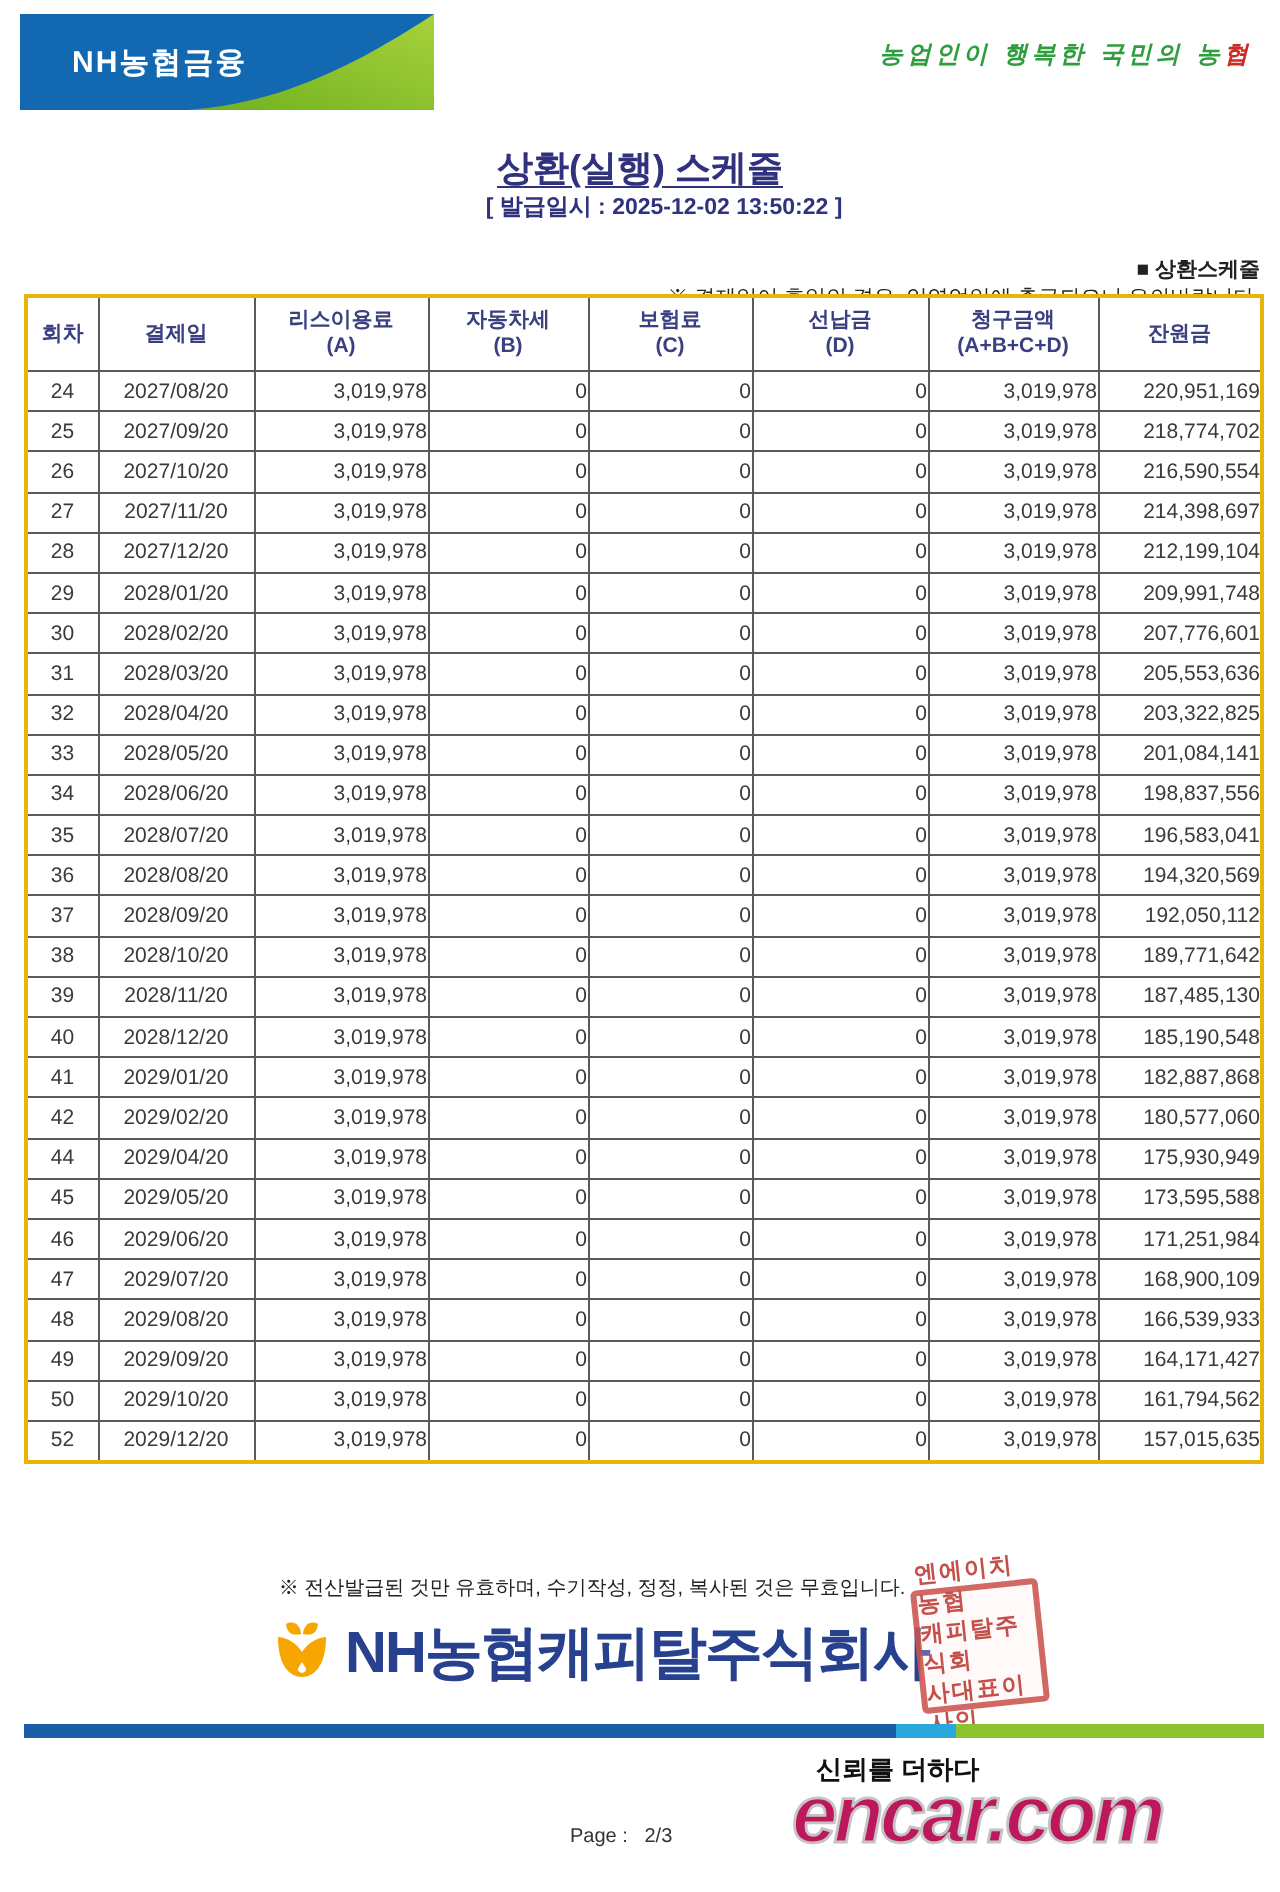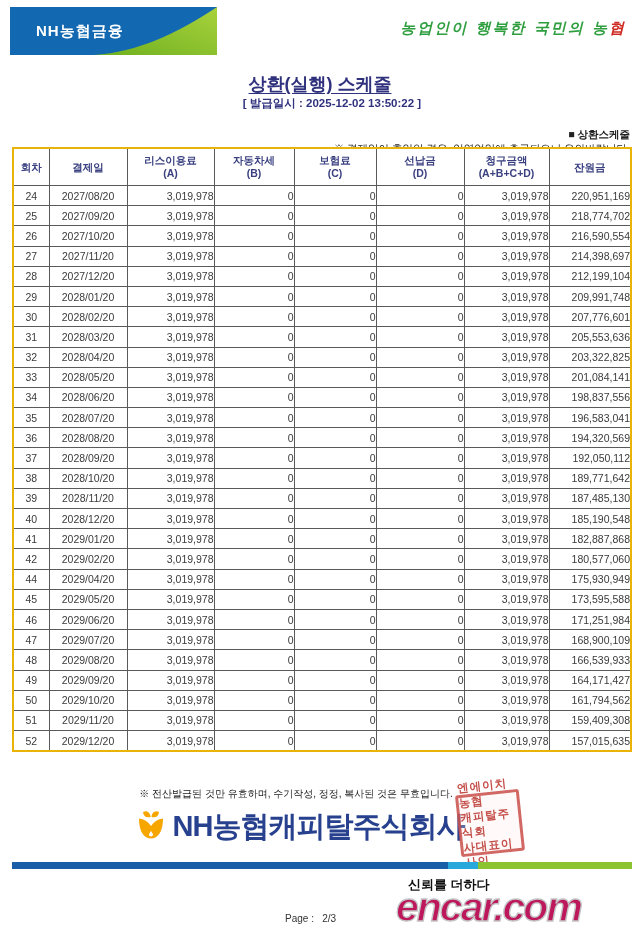--- a/index.html
+++ b/index.html
@@ -9,21 +9,21 @@
   }
   
   .banner{position:absolute;left:10px;top:7px;width:207px;height:48px;}
   .banner svg{display:block;}
   .banner .logo-text{
     position:absolute;left:26px;top:15px;color:#fff;font-weight:bold;
     font-size:15px;letter-spacing:1px;
   }
   .slogan{
     position:absolute;right:14px;top:19px;font-family:"DejaVu Serif", serif;
-    font-style:italic;font-weight:bold;font-size:15px;color:#2f9e3f;letter-spacing:2px;
+    font-style:italic;font-weight:bold;font-size:12px;color:#2f9e3f;letter-spacing:2px;
   }
   .slogan .red{color:#cf2b25;}
   
   .doc-title{
     position:absolute;left:0;top:72px;width:100%;text-align:center;
     font-size:18px;font-weight:bold;color:#30327d;
   }
   .doc-title span{text-decoration:underline;text-underline-offset:3px;}
   .issue-line{
     position:absolute;left:0;top:96px;width:100%;text-align:center;
@@ -411,30 +411,20 @@
         <td class="c">50</td>
         <td class="c">2029/10/20</td>
         <td class="r">3,019,978</td>
         <td class="r">0</td>
         <td class="r">0</td>
         <td class="r">0</td>
         <td class="r">3,019,978</td>
         <td class="r">161,794,562</td>
       </tr>
       <tr>
-        <td class="c">51</td>
-        <td class="c">2029/11/20</td>
-        <td class="r">3,019,978</td>
-        <td class="r">0</td>
-        <td class="r">0</td>
-        <td class="r">0</td>
-        <td class="r">3,019,978</td>
-        <td class="r">159,409,308</td>
-      </tr>
-      <tr>
         <td class="c">52</td>
         <td class="c">2029/12/20</td>
         <td class="r">3,019,978</td>
         <td class="r">0</td>
         <td class="r">0</td>
         <td class="r">0</td>
         <td class="r">3,019,978</td>
         <td class="r">157,015,635</td>
       </tr>
     </tbody>

